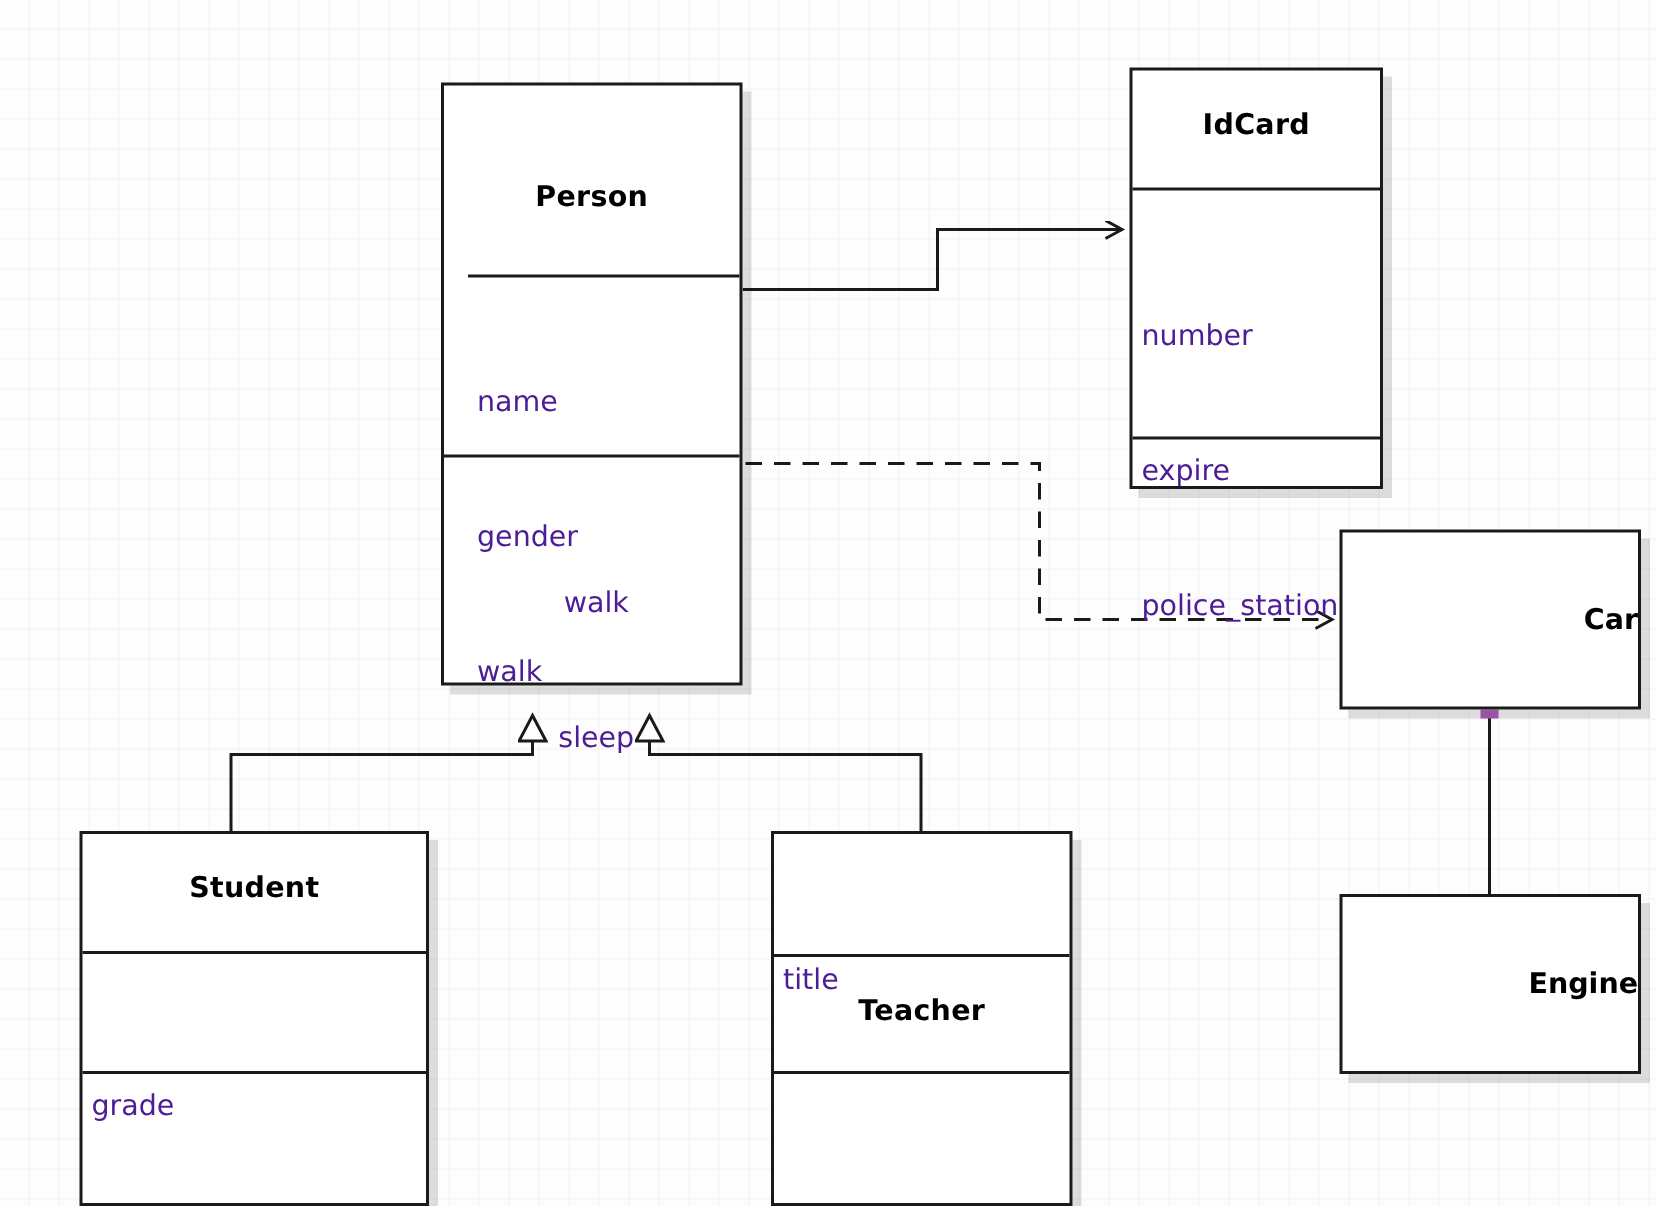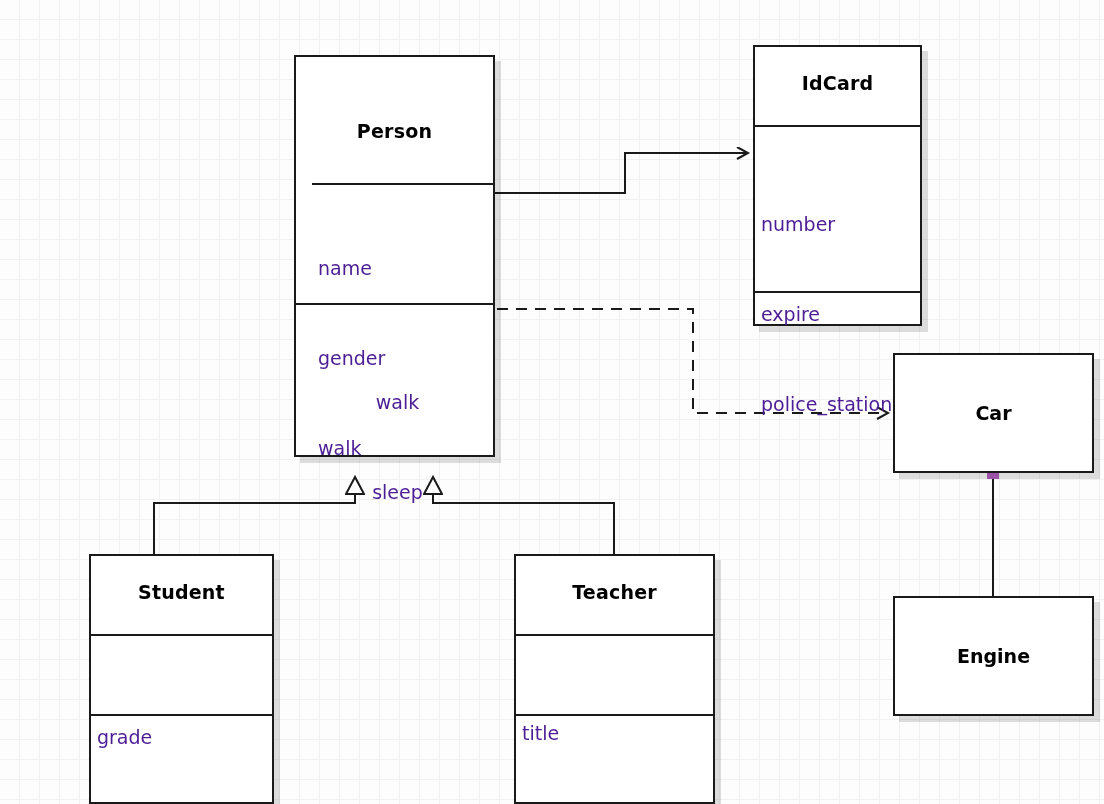--- a/index.html
+++ b/index.html
@@ -64,38 +64,38 @@
   }
   .member-list div {
     white-space: pre;
   }
   .simple-box-label {
     position: absolute;
     left: 0;
     right: 0;
     top: 50%;
     transform: translateY(-50%);
-    text-align: center;
+    text-align: right;
     font-weight: bold;
     font-size: 19px;
     color: #000000;
   }
 
   
   #class-person   { left: 294px; top: 55px;  width: 201px; height: 402px; }
   #class-person .c-title  { height: 78px; padding-top: 16px; margin-top: 48px; }
   #class-person .c-attrs  { height: 120px; padding-top: 8px; margin-left: 16px; }
   #class-person .c-ops    { height: 166px; padding-top: 22px; text-align: center; }
 
   #class-idcard   { left: 753px; top: 10px;  width: 169px; height: 281px; margin-top: 35px; }
   #class-idcard .c-title  { height: 78px; padding-top: 26px; }
   #class-idcard .c-attrs  { height: 166px; padding-top: 22px; }
   #class-idcard .c-ops    { height: 37px; }
 
-  #class-student  { left: 53px;  top: 554px; width: 185px; height: 250px; margin-left: 36px; }
+  #class-student  { left: 53px;  top: 554px; width: 233px; height: 250px; }
   #class-student .c-title  { height: 78px; padding-top: 26px; }
   #class-student .c-attrs  { height: 80px; padding-top: 26px; }
   #class-student .c-ops    { height: 90px; padding-top: 22px; }
 
   #class-teacher  { left: 514px; top: 554px; width: 201px; height: 250px; }
   #class-teacher .c-title  { height: 78px; padding-top: 26px; }
   #class-teacher .c-attrs  { height: 80px; padding-top: 22px; }
   #class-teacher .c-ops    { height: 90px; padding-top: 22px; }
 
   #class-car      { left: 893px; top: 353px; width: 201px; height: 120px; }
@@ -192,27 +192,27 @@
       </div>
     </div>
     <div class="compartment c-ops">
       <div class="member-list">
         <div>study</div>
       </div>
     </div>
   </div>
 
   <div class="uml-class" id="class-teacher">
+    <div class="compartment c-attrs">
+      <div class="member-list">
+        <div>title</div>
+      </div>
+    </div>
     <div class="compartment c-title">
       <div class="class-title">Teacher</div>
-    </div>
-    <div class="compartment c-attrs">
-      <div class="member-list">
-        <div>title</div>
-      </div>
     </div>
     <div class="compartment c-ops">
       <div class="member-list">
         <div>teach</div>
       </div>
     </div>
   </div>
 
   <div class="uml-class" id="class-car">
     <div class="simple-box-label">Car</div>

